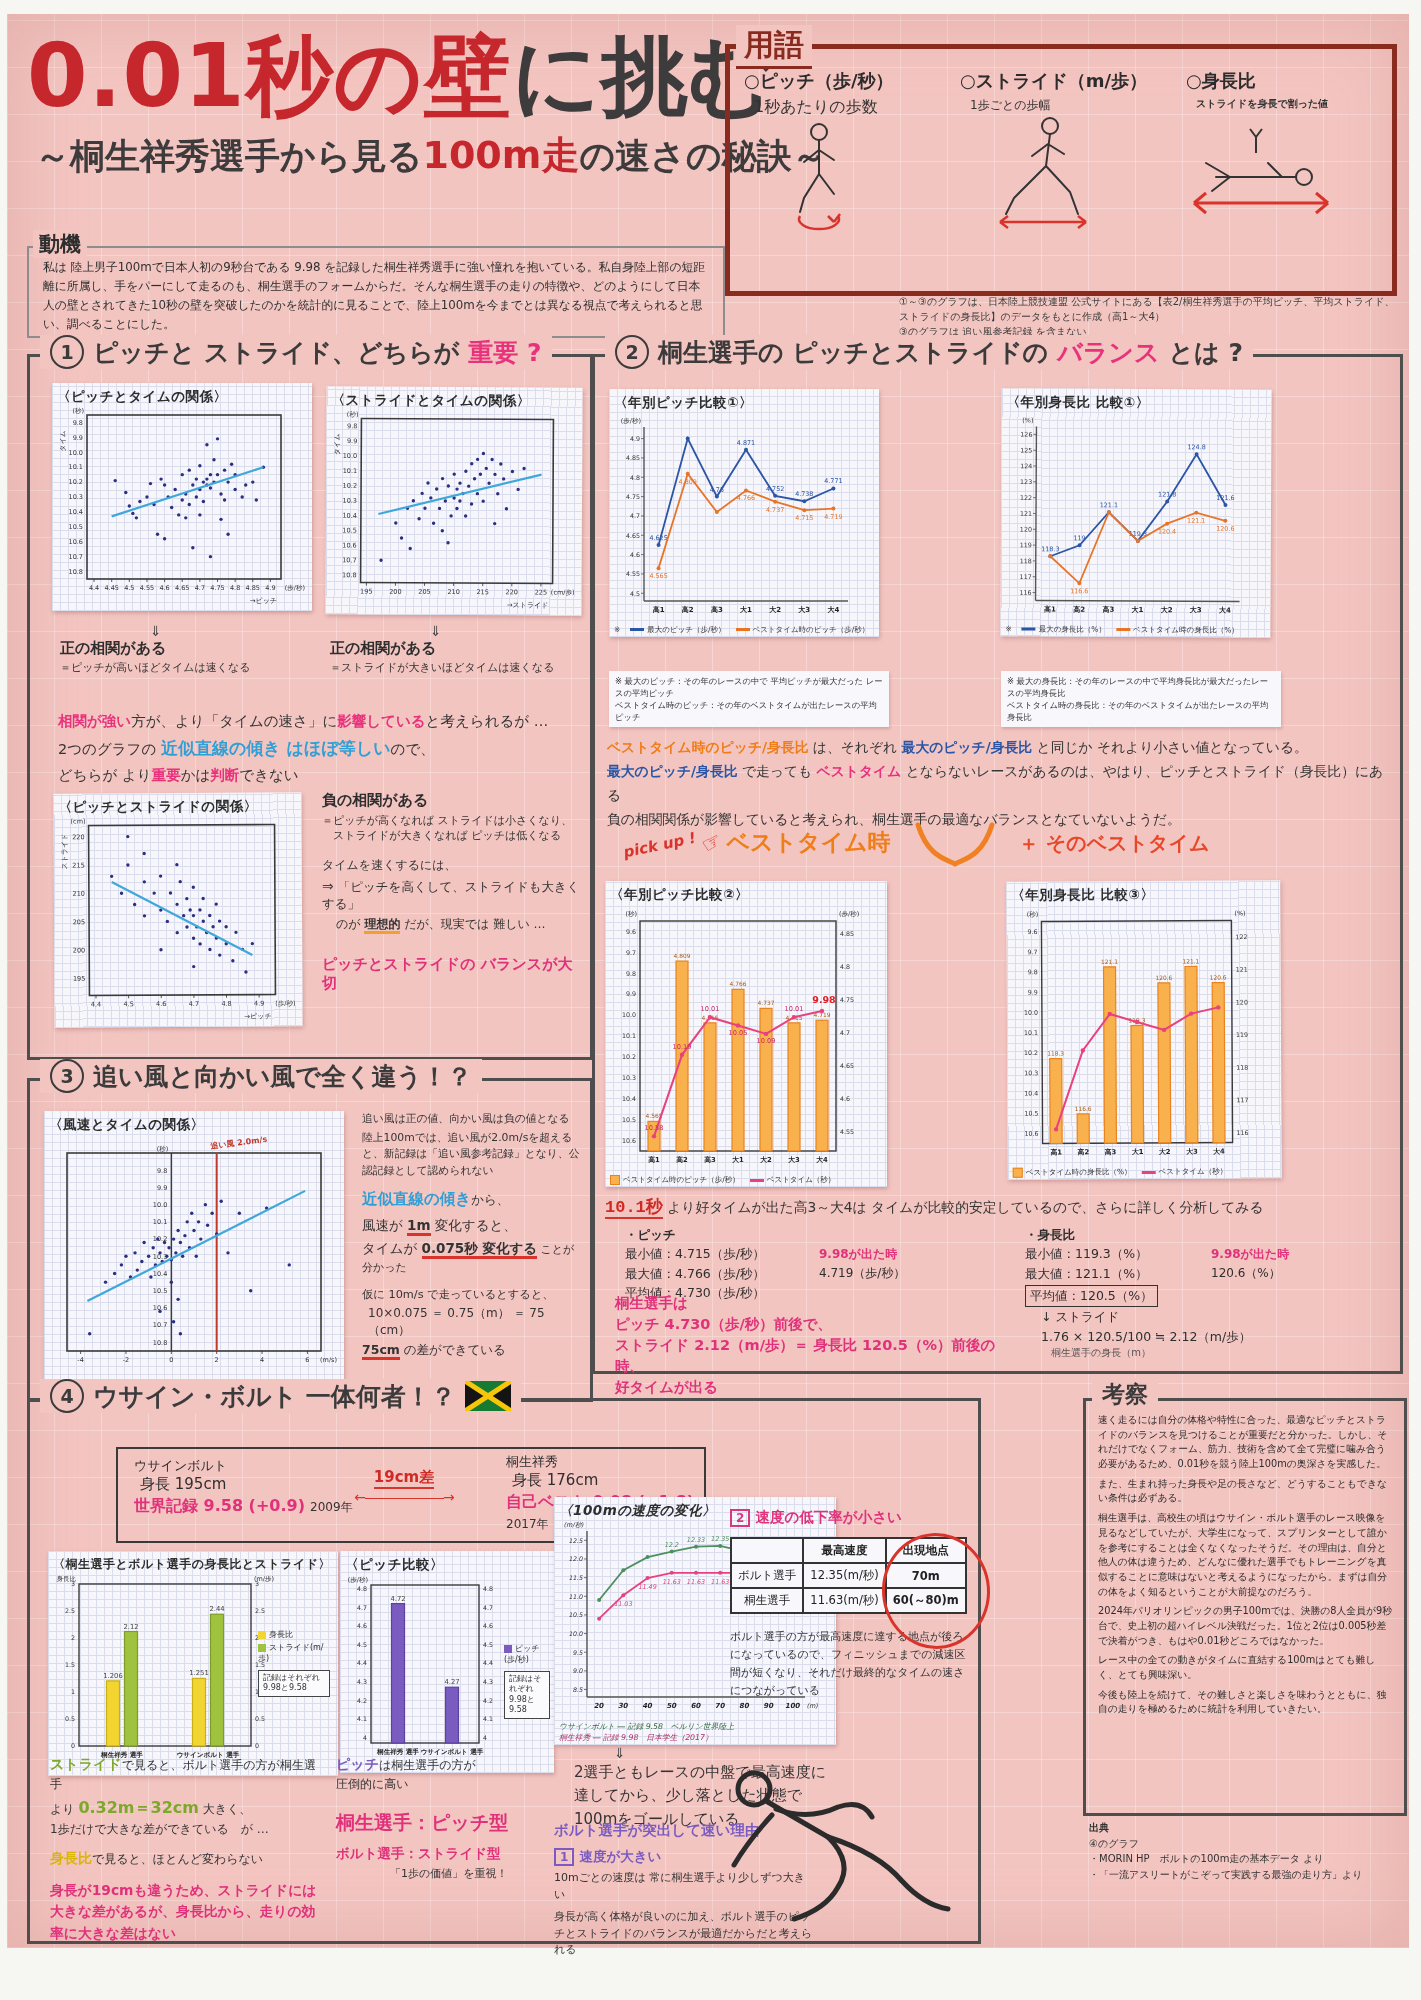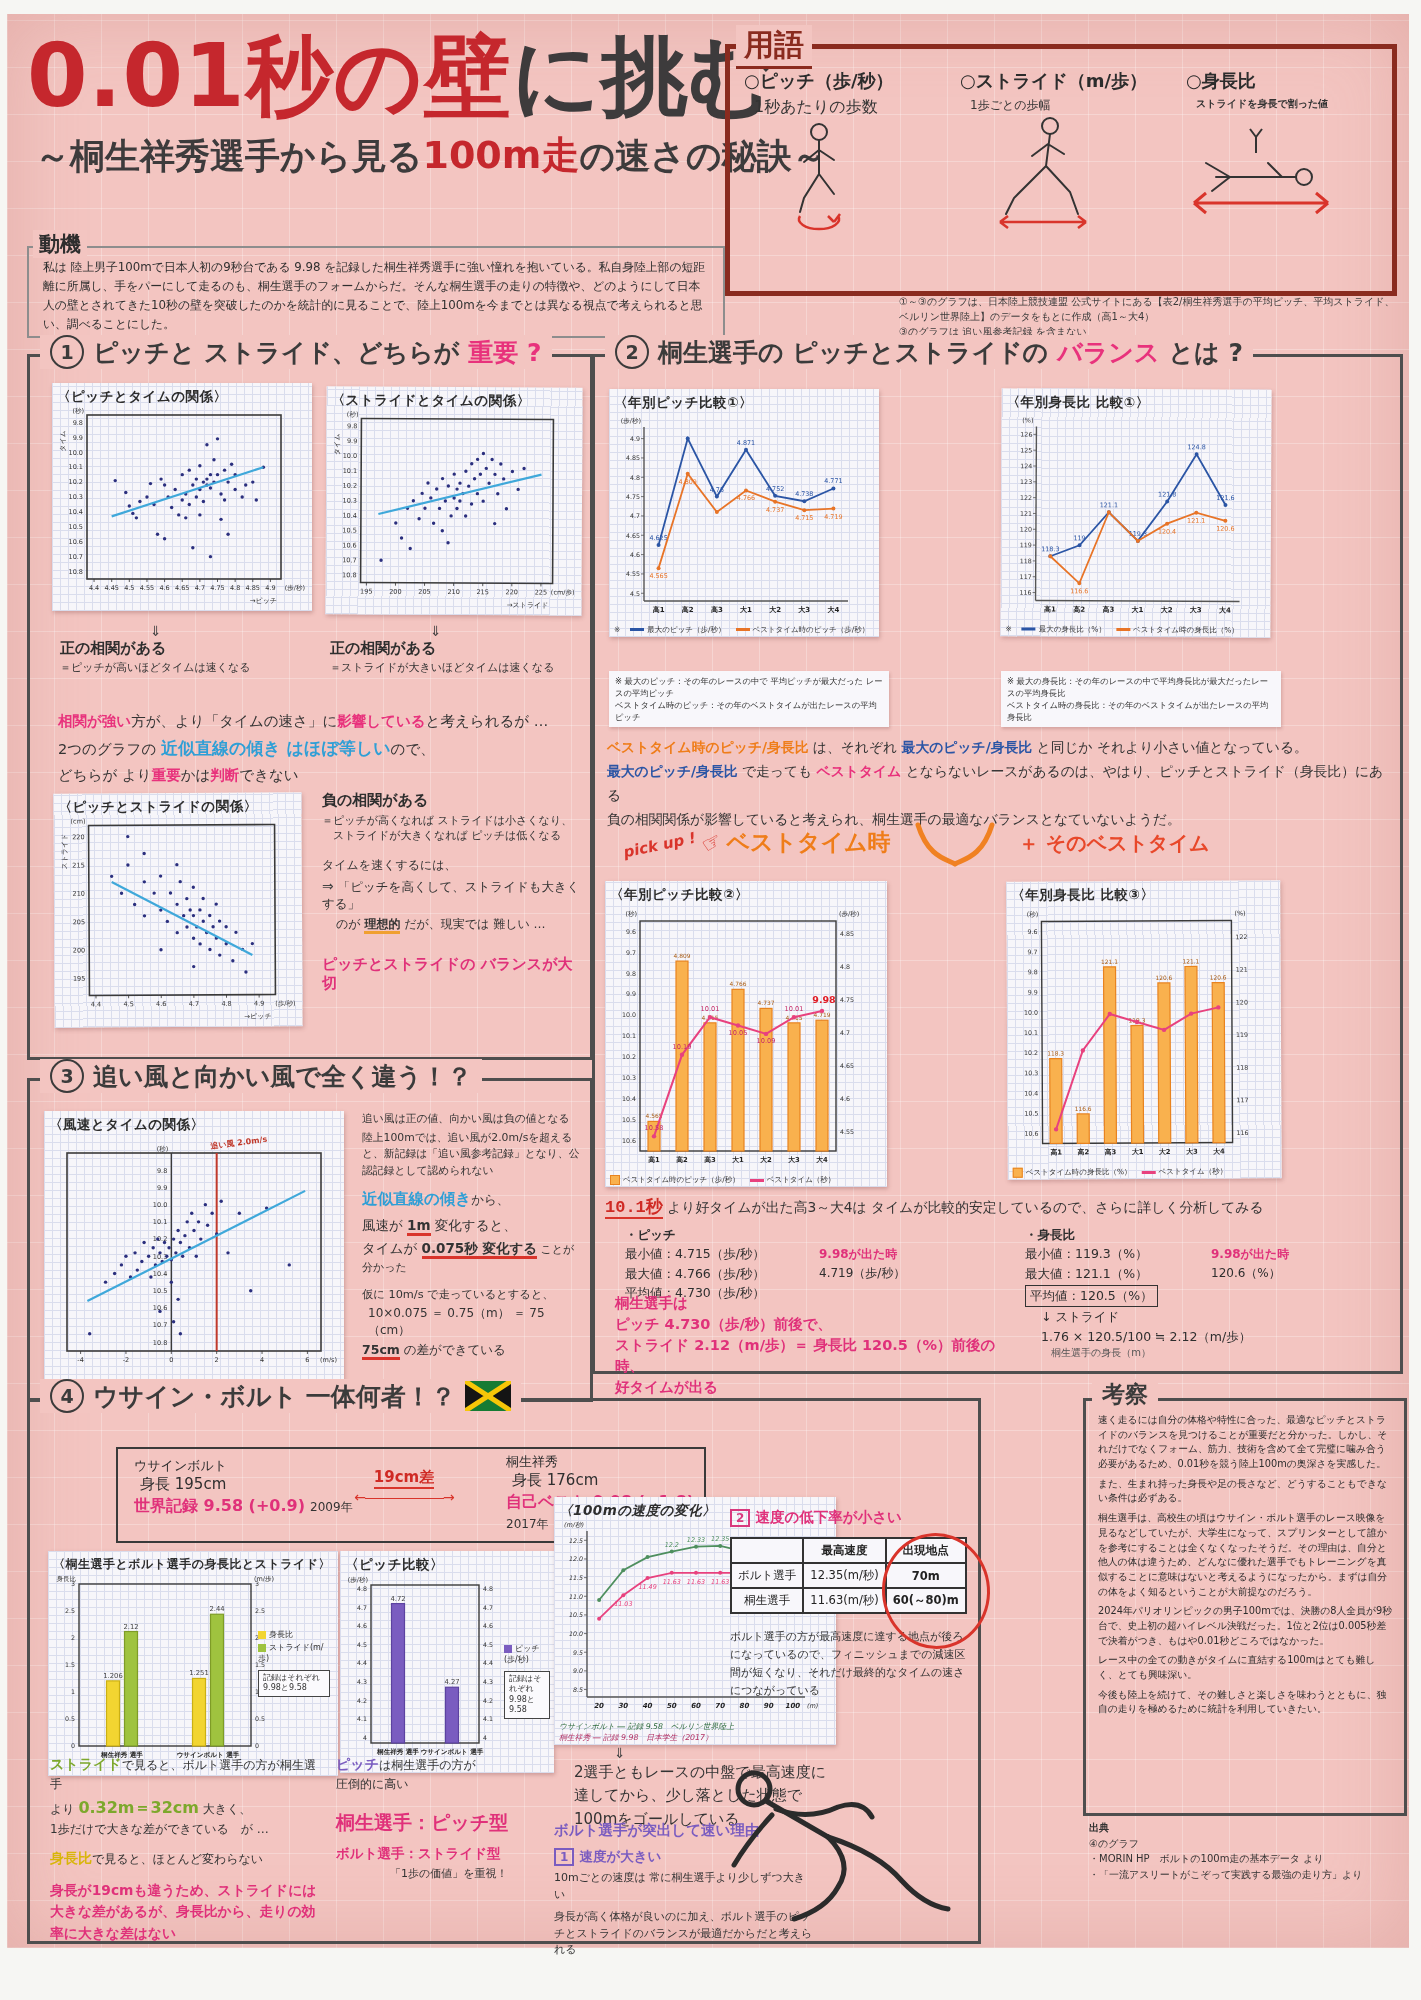--- a/index.html
+++ b/index.html
@@ -76,21 +76,21 @@
       <svg width="150" height="110" viewBox="0 0 150 110">
         <path d="M70,18 L70,34 M70,18 L64,10 M70,18 L76,10" fill="none" stroke="#333" stroke-width="2"></path>
         <circle cx="118," :="" r="0" fill="none"></circle>
         <circle cx="118" cy="58" r="8" fill="none" stroke="#333" stroke-width="2"></circle>
         <path d="M110,58 L30,58 M44,58 L20,44 M44,58 L26,72 M96,58 L82,44" fill="none" stroke="#333" stroke-width="2" stroke-linecap="round"></path>
         <path d="M8,84 L142,84 M8,84 L20,74 M8,84 L20,94 M142,84 L130,74 M142,84 L130,94" fill="none" stroke="#d9342b" stroke-width="3"></path>
       </svg>
     </div>
   </div>
   <div class="a" style="left:892px;top:280px;width:502px;font-size:10px;color:#3a3a3a;line-height:1.5;">
-    <div>①～③のグラフは、日本陸上競技連盟 公式サイトにある【表2/桐生祥秀選手の平均ピッチ、平均ストライド、ベルリン世界陸上】のデータをもとに作成（高1～大4）</div>
+    <div>①～③のグラフは、日本陸上競技連盟 公式サイトにある【表2/桐生祥秀選手の平均ピッチ、平均ストライド、ストライドの身長比】のデータをもとに作成（高1～大4）</div>
     <div>③のグラフは 追い風参考記録 を含まない</div>
   </div>
 
   <div class="a" style="left:20px;top:232px;width:694px;height:88px;border:2px solid #8d8d8d;">
     <div class="a" style="top:-18px;left:4px;background:#f3c5c1;padding:0 6px;font-size:21px;font-weight:bold;color:#2e2e2e;">動機</div>
     <p style="padding:10px 12px 0 14px;font-size:11.8px;line-height:1.6;color:#2e2e2e;">私は 陸上男子100mで日本人初の9秒台である 9.98 を記録した桐生祥秀選手に強い憧れを抱いている。私自身陸上部の短距離に所属し、手をパーにして走るのも、桐生選手のフォームからだ。そんな桐生選手の走りの特徴や、どのようにして日本人の壁とされてきた10秒の壁を突破したのかを統計的に見ることで、陸上100mを今までとは異なる視点で考えられると思い、調べることにした。</p>
   </div>
 
   <div class="box" style="left:20px;top:340px;width:560px;height:700px;">
     <h2 class="sechead">

